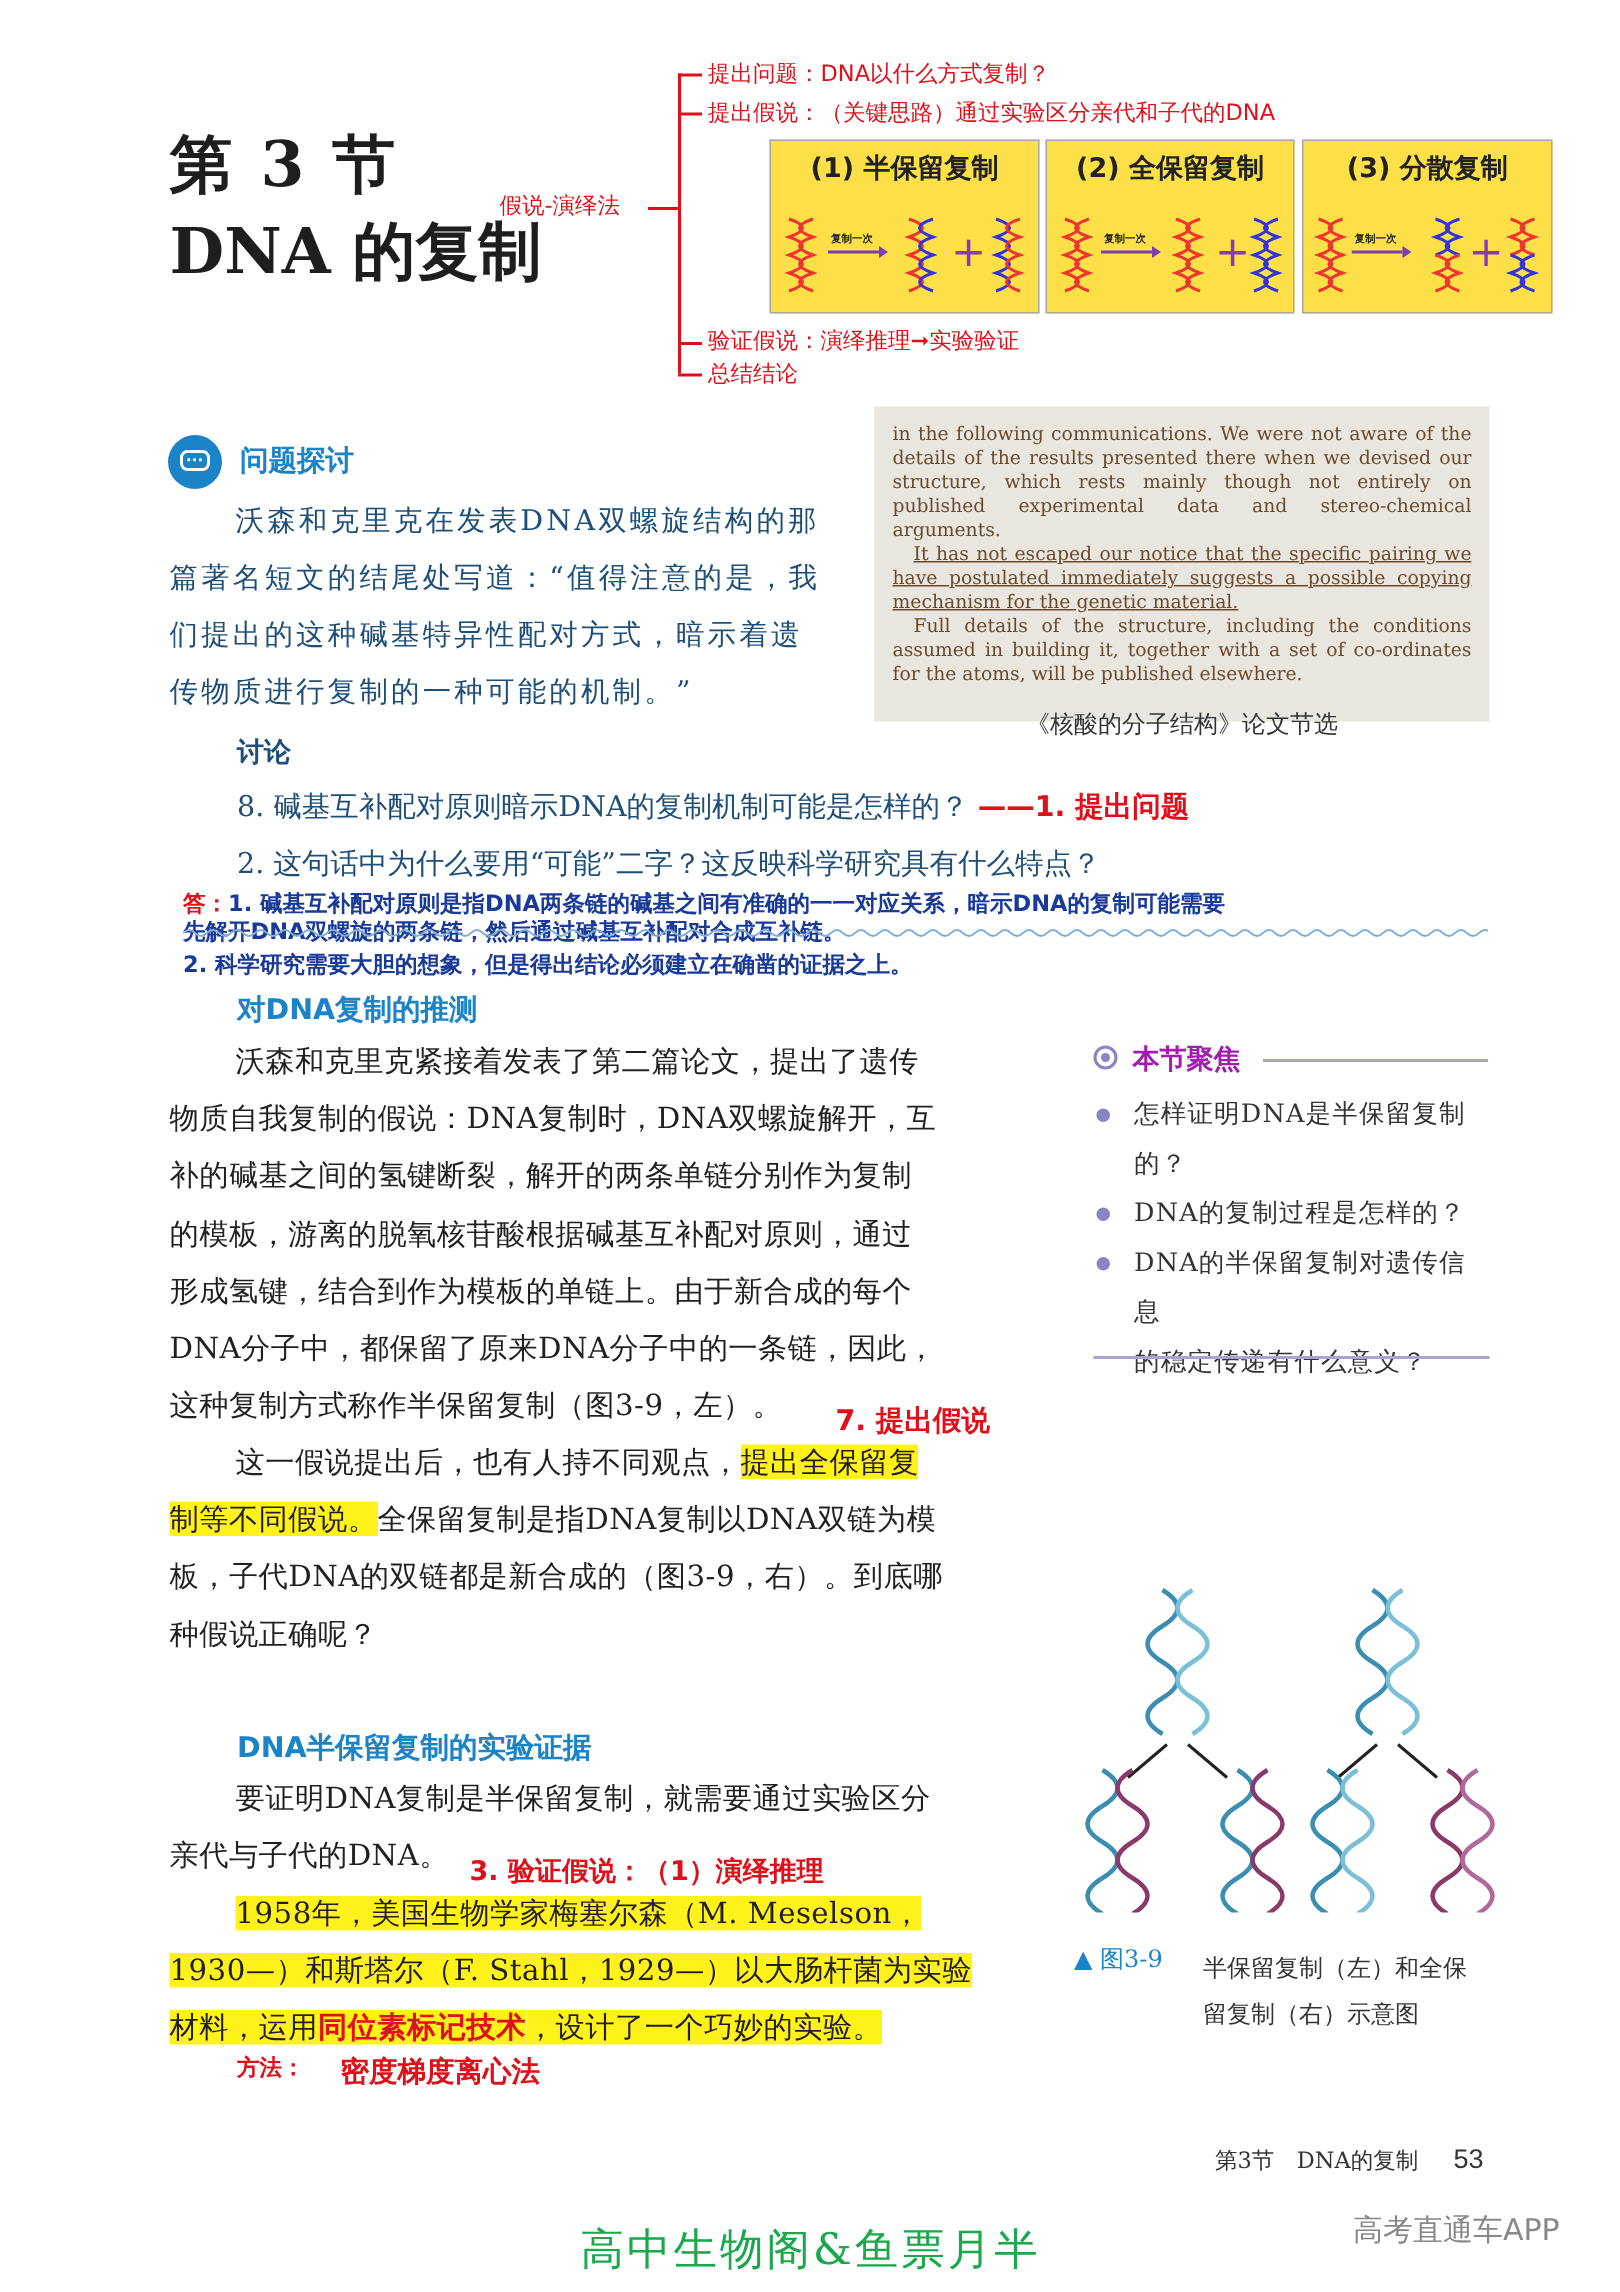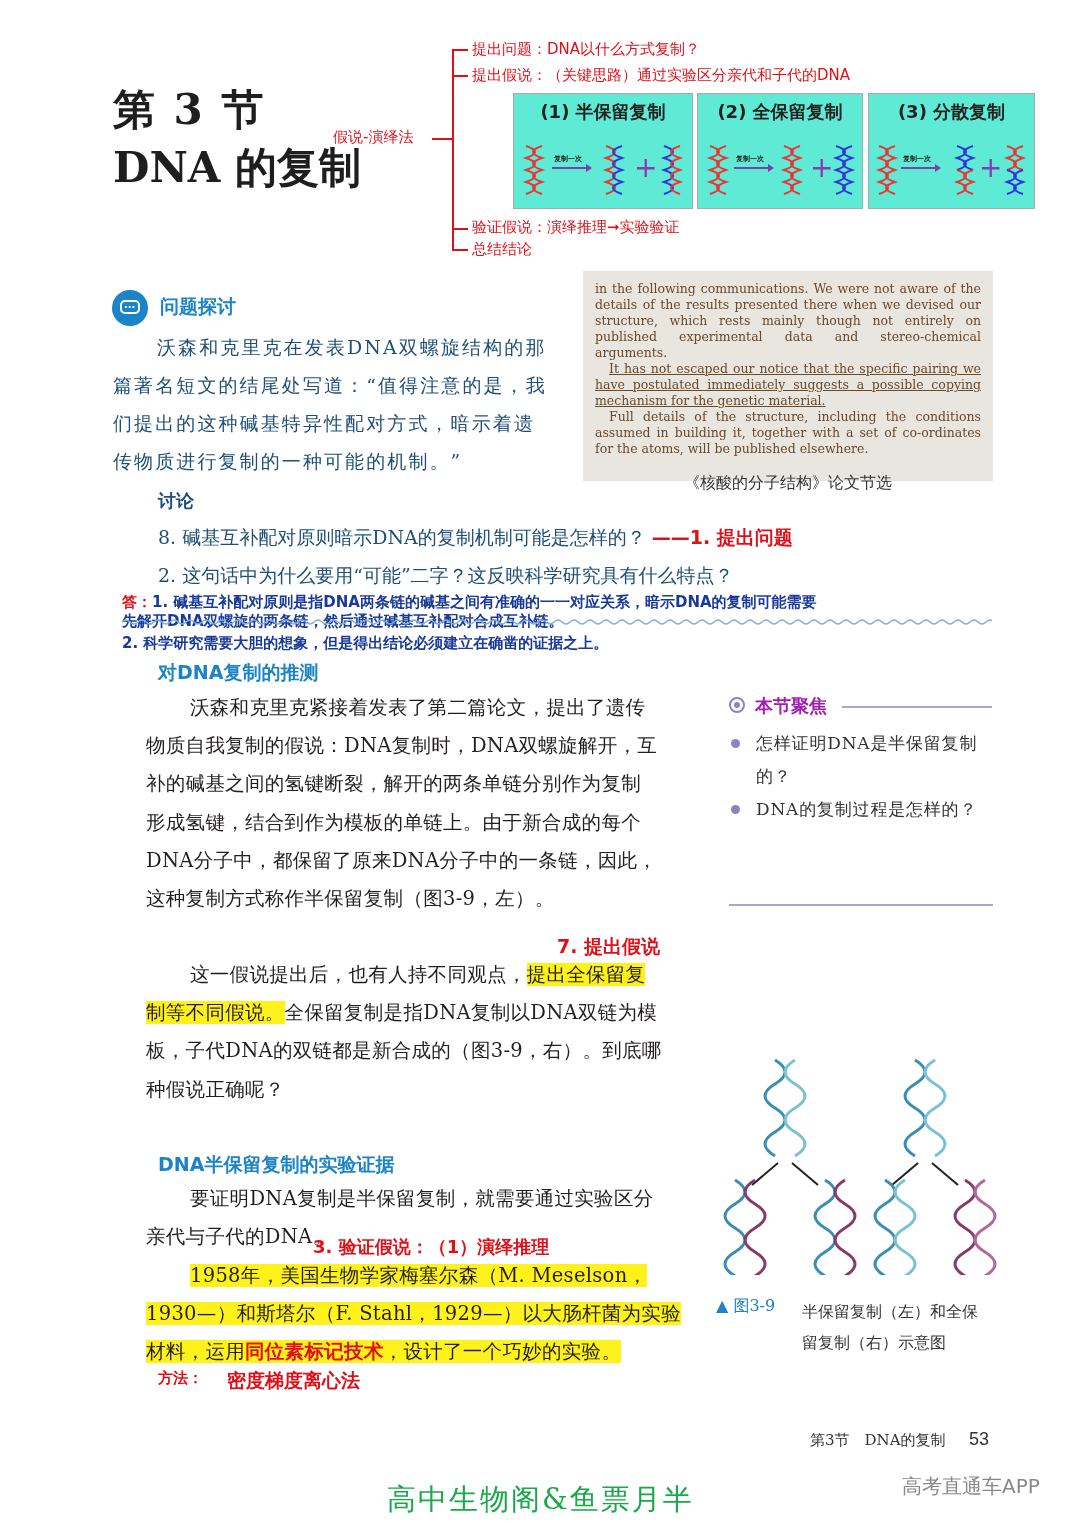--- a/index.html
+++ b/index.html
@@ -5,32 +5,32 @@
   html, body { margin:0; padding:0; }
   body { width:1080px; height:1528px; background:#ffffff; position:relative; overflow:hidden;
          font-family:"DejaVu Serif","Liberation Serif",serif; color:#231f20; }
   .abs { position:absolute; }
   .title1 { left:113px; top:84px; font-size:42px; font-weight:bold; letter-spacing:2px; color:#1e1e1e; line-height:52px; }
   .title2 { left:113px; top:141px; font-size:42px; font-weight:bold; color:#1e1e1e; line-height:54px; }
   .red { color:#e0101a; }
   .anno { font-family:"DejaVu Sans","Liberation Sans",sans-serif; color:#e0101a; font-size:15px; white-space:nowrap; }
   .bracket-v { left:452px; top:49px; width:2px; height:200px; background:#e0101a; }
   .bh { height:2px; background:#e0101a; }
-  .model-box { top:93px; height:114px; background:#5eead4; border:1px solid #a9a9a9; }
+  .model-box { top:93px; height:114px; background:#fde047; border:1px solid #a9a9a9; }
   .model-title { position:absolute; top:6px; left:0; right:0; text-align:center; font-family:"DejaVu Sans","Liberation Sans",sans-serif; font-weight:bold; font-size:18px; color:#222; }
   .helix { position:absolute; top:50px; }
   .rep-label { position:absolute; top:60px; font-size:7px; font-family:"DejaVu Sans",sans-serif; font-weight:bold; color:#222; }
   .plus { position:absolute; top:60px; font-size:28px; color:#8a3ab9; font-family:"DejaVu Sans",sans-serif; line-height:28px; }
   .paper { left:583px; top:247px; width:410px; height:210px; background:#e9e5df;margin-top:24px; }
   .paper p { margin:0; padding:10px 12px 0 12px; font-family:"DejaVu Serif","Liberation Serif",serif; font-size:12.5px; line-height:16px; color:#6a4a2a; text-align:justify; }
   .ul { text-decoration:underline; }
   .caption-paper { left:583px; top:473px; width:410px; text-align:center; font-size:16px; color:#333; font-family:"DejaVu Serif",serif; }
   .blue-head { color:#1b83c8; font-family:"DejaVu Sans","Liberation Sans",sans-serif; font-weight:bold; font-size:19px; }
   .blue-text { color:#1f4f78; font-size:19px; line-height:38px; letter-spacing:2.1px; }
-  .body-text { font-size:19.5px; line-height:38.2px; color:#231f20; letter-spacing:0.3px;margin-left:33px; }
+  .body-text { font-size:19.5px; line-height:38.2px; color:#231f20; letter-spacing:0.3px; }
   .hl { background:#fff21a; }
   .hand-blue { color:#1a3a9a; font-family:"DejaVu Sans","Liberation Sans",sans-serif; font-size:15px; font-weight:bold; }
   .focus-bullet { width:9px; height:9px; border-radius:50%; background:#8b84c4; display:inline-block; }
   .focus-text { font-size:17px; line-height:33px; color:#333; letter-spacing:0.8px; }
 </style>
 </head>
 <body>
 
 <div class="abs title1">第 3 节</div>
 <div class="abs title2">DNA 的复制</div>
@@ -147,20 +147,21 @@
 <svg class="abs" style="left:122px;top:618px;" width="870" height="8">
   <path d="M0 4 q4 -4 8 0 t8 0 t8 0 t8 0 t8 0 t8 0 t8 0 t8 0 t8 0 t8 0 t8 0 t8 0 t8 0 t8 0 t8 0 t8 0 t8 0 t8 0 t8 0 t8 0 t8 0 t8 0 t8 0 t8 0 t8 0 t8 0 t8 0 t8 0 t8 0 t8 0 t8 0 t8 0 t8 0 t8 0 t8 0 t8 0 t8 0 t8 0 t8 0 t8 0 t8 0 t8 0 t8 0 t8 0 t8 0 t8 0 t8 0 t8 0 t8 0 t8 0 t8 0 t8 0 t8 0 t8 0 t8 0 t8 0 t8 0 t8 0 t8 0 t8 0 t8 0 t8 0 t8 0 t8 0 t8 0 t8 0 t8 0 t8 0 t8 0 t8 0 t8 0 t8 0 t8 0 t8 0 t8 0 t8 0 t8 0 t8 0 t8 0 t8 0 t8 0 t8 0 t8 0 t8 0 t8 0 t8 0 t8 0 t8 0 t8 0 t8 0 t8 0 t8 0 t8 0 t8 0 t8 0 t8 0 t8 0 t8 0 t8 0 t8 0 t8 0 t8 0 t8 0 t8 0 t8 0 t8 0 t8 0 t8 0 t8 0 t8 0 t8 0" stroke="#7fb0d8" stroke-width="1.2" fill="none"></path>
 </svg>
 <div class="abs hand-blue" style="left:122px;top:634px;white-space:nowrap;">2. 科学研究需要大胆的想象，但是得出结论必须建立在确凿的证据之上。</div>
 
 <div class="abs blue-head" style="left:158px;top:660px;">对DNA复制的推测</div>
 <div class="abs body-text" style="left:113px;top:689px;width:560px;">
   <div style="text-indent:44px;">沃森和克里克紧接着发表了第二篇论文，提出了遗传</div>
   <div>物质自我复制的假说：DNA复制时，DNA双螺旋解开，互</div>
   <div>补的碱基之间的氢键断裂，解开的两条单链分别作为复制</div>
+  <div>的模板，游离的脱氧核苷酸根据碱基互补配对原则，通过</div>
   <div>形成氢键，结合到作为模板的单链上。由于新合成的每个</div>
   <div>DNA分子中，都保留了原来DNA分子中的一条链，因此，</div>
   <div style="white-space:nowrap;"><span>这种复制方式称作半保留复制（图3-9，左）。</span></div>
 </div>
 <div class="abs red" style="left:557px;top:934px;font-family:'DejaVu Sans',sans-serif;font-weight:bold;font-size:19px;">7. 提出假说</div>
 <div class="abs body-text" style="left:113px;top:956px;width:565px;white-space:nowrap;">
   <div style="padding-left:44px;"><span>这一假说提出后，也有人持不同观点，</span><span class="hl">提出全保留复</span></div>
   <div><span class="hl">制等不同假说。</span><span>全保留复制是指DNA复制以DNA双链为模</span></div>
   <div>板，子代DNA的双链都是新合成的（图3-9，右）。到底哪</div>
   <div>种假说正确呢？</div>
@@ -187,20 +188,25 @@
 <div class="abs" style="left:842px;top:706px;width:150px;height:2px;background:#a9a4d4;"></div>
 <div class="abs" style="left:729px;top:727px;width:265px;">
   <div style="position:relative;padding-left:27px;" class="focus-text">
     <span class="focus-bullet" style="position:absolute;left:2px;top:12px;"></span>
     <div>怎样证明DNA是半保留复制</div>
     <div>的？</div>
   </div>
   <div style="position:relative;padding-left:27px;" class="focus-text">
     <span class="focus-bullet" style="position:absolute;left:2px;top:12px;"></span>
     <div>DNA的复制过程是怎样的？</div>
+  </div>
+  <div style="position:relative;padding-left:27px;" class="focus-text">
+    <span class="focus-bullet" style="position:absolute;left:2px;top:12px;"></span>
+    <div>DNA的半保留复制对遗传信息</div>
+    <div>的稳定传递有什么意义？</div>
   </div>
 </div>
 <div class="abs" style="left:729px;top:904px;width:264px;height:2px;background:#a9a4d4;"></div>
 
 <svg class="abs" style="left:720px;top:1055px;" width="290" height="220">
   <g fill="none" stroke-width="3">
     <path d="M55 5 q20 12 0 24 q-20 12 0 24 q20 12 0 24 q-20 12 0 24" stroke="#3a8fb0"></path>
     <path d="M75 5 q-20 12 0 24 q20 12 0 24 q-20 12 0 24 q20 12 0 24" stroke="#7cc0d8"></path>
     <line x1="58" y1="108" x2="32" y2="130" stroke="#222" stroke-width="2"></line>
     <line x1="72" y1="108" x2="98" y2="130" stroke="#222" stroke-width="2"></line>

